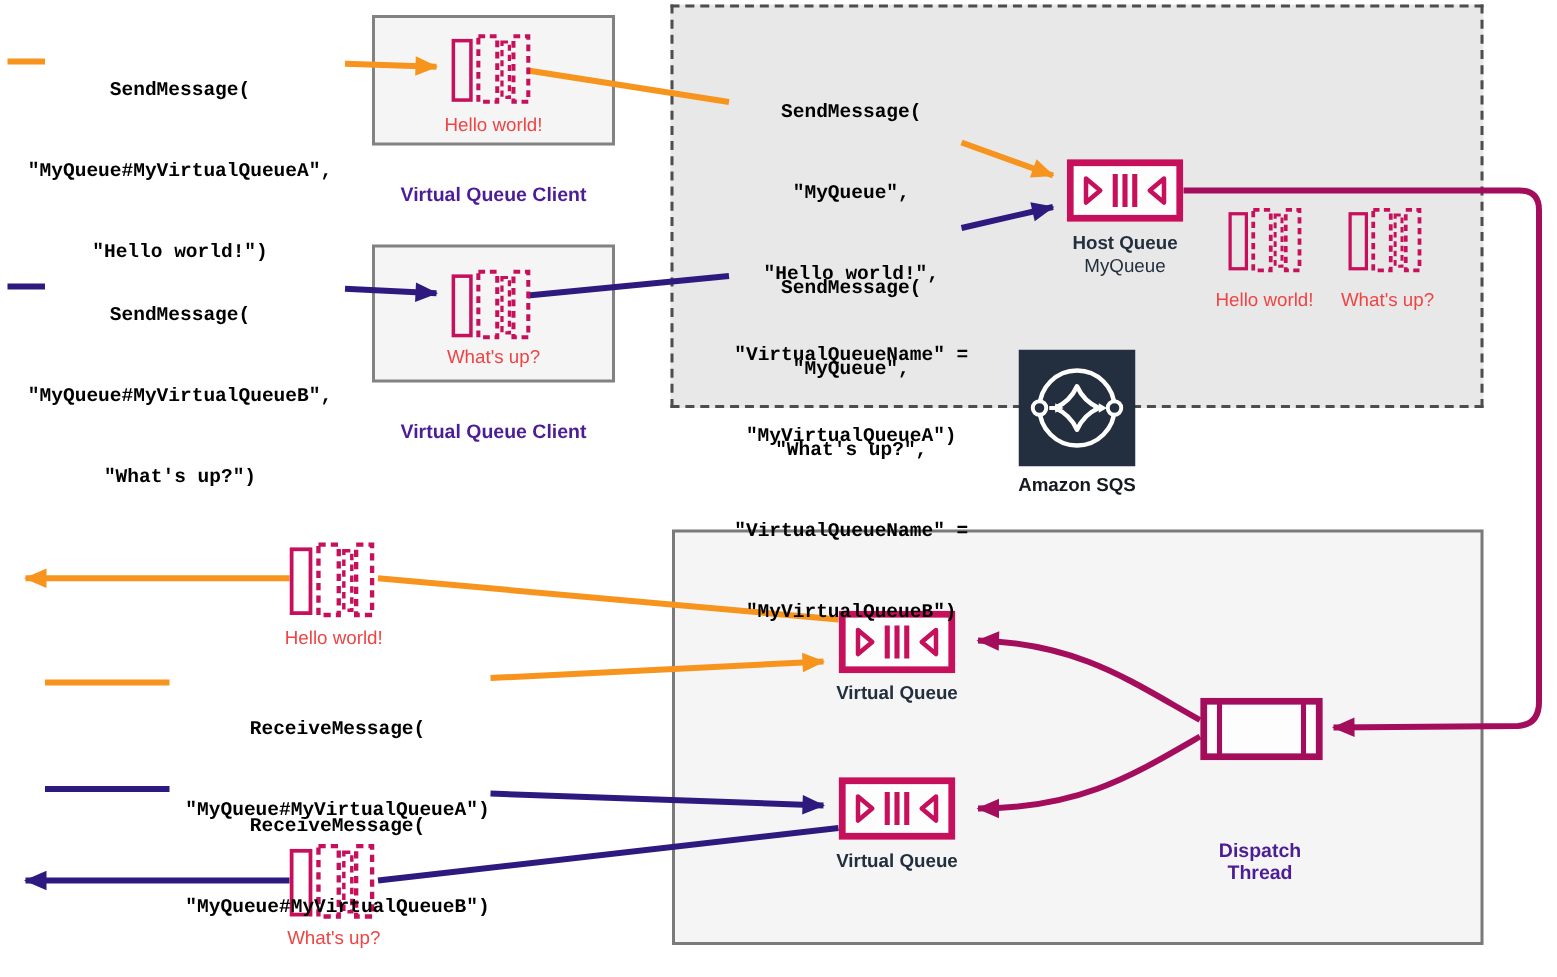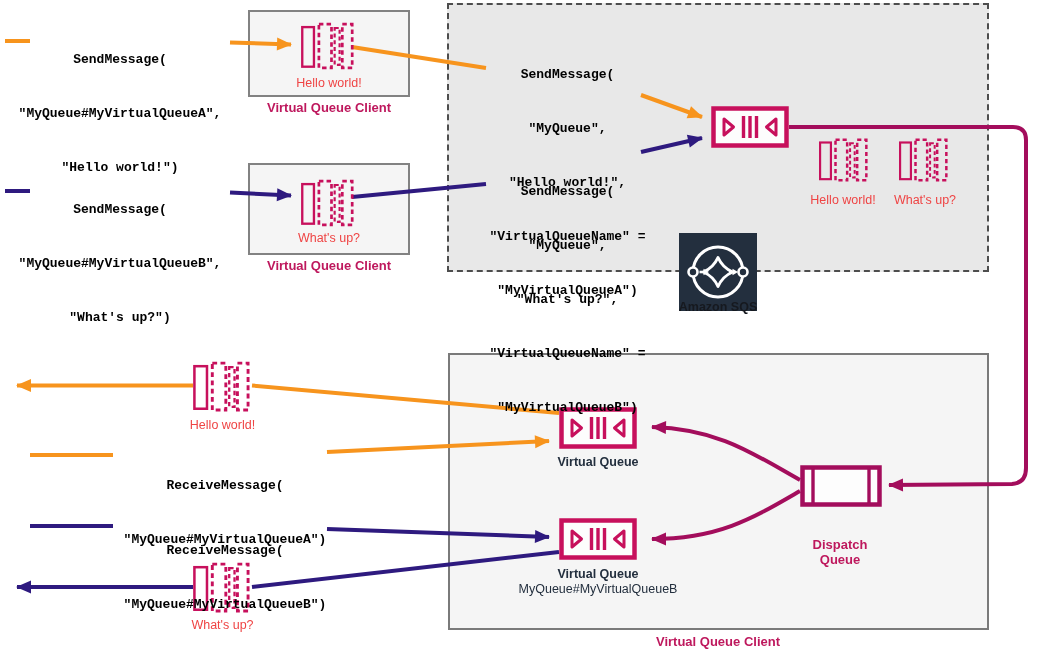--- a/index.html
+++ b/index.html
@@ -9,21 +9,21 @@
   .sqs-region{left:447px;top:3px;width:542px;height:269px;background:#e8e8e8;border:2px dashed #4d4d4d;}
   .client-box{background:#f5f5f5;border:2px solid #828282;}
   .box-a{left:248px;top:10px;width:162px;height:87px;}
   .box-b{left:248px;top:163px;width:162px;height:92px;}
   .box-bottom{left:448px;top:353px;width:541px;height:277px;border-color:#7a7a7a;}
   svg.overlay{position:absolute;left:0;top:0;z-index:2;}
   .txt{position:absolute;z-index:3;text-align:center;}
   .code{font-family:"Liberation Mono","DejaVu Sans Mono",monospace;font-weight:bold;
         font-size:13px;line-height:18px;color:#000;white-space:pre;}
   .caption{font-size:12.5px;line-height:15px;color:#ef4444;}
-  .blabel{font-size:13px;font-weight:bold;color:#be185d;line-height:15px;}
+  .blabel{font-size:13px;font-weight:bold;color:#4c1d95;line-height:15px;margin-top:22px;}
   .nodelabel{font-size:12.5px;line-height:15px;color:#232f3e;}
   .nodelabel .t{font-weight:bold;}
   .sqslabel{font-size:12.5px;font-weight:bold;color:#16191f;}
 </style>
 </head>
 <body>
 
 <div class="canvas">
 
   <div class="region sqs-region"></div>
@@ -165,30 +165,33 @@
   <div class="txt caption" style="left:248px;top:231px;width:162px;">What's up?</div>
   <div class="txt caption" style="left:800px;top:193px;width:86px;">Hello world!</div>
   <div class="txt caption" style="left:882px;top:193px;width:86px;">What's up?</div>
   <div class="txt caption" style="left:170px;top:418px;width:105px;">Hello world!</div>
   <div class="txt caption" style="left:170px;top:618px;width:105px;">What's up?</div>
 
   <div class="txt blabel" style="left:248px;top:100px;width:162px;">Virtual Queue Client</div>
   <div class="txt blabel" style="left:248px;top:258px;width:162px;">Virtual Queue Client</div>
   <div class="txt blabel" style="left:618px;top:634px;width:200px;">Virtual Queue Client</div>
 
+  <div class="txt nodelabel" style="left:690px;top:155px;width:120px;">
+    <div class="t">Host Queue</div>
+    <div>MyQueue</div>
+  </div>
 
   <div class="txt nodelabel" style="left:500px;top:455px;width:196px;">
     <div class="t">Virtual Queue</div>
   </div>
 
   <div class="txt nodelabel" style="left:500px;top:567px;width:196px;">
     <div class="t">Virtual Queue</div>
-    <div>MyQueue#MyVirtualQueueB</div>
   </div>
 
   <div class="txt blabel" style="left:790px;top:537px;width:100px;">
     <div>Dispatch</div>
-    <div>Queue</div>
+    <div>Thread</div>
   </div>
 
-  <div class="txt sqslabel" style="left:658px;top:300px;width:120px;">Amazon SQS</div>
+  <div class="txt sqslabel" style="left:658px;top:316px;width:120px;">Amazon SQS</div>
 
 </div>
 
 </body></html>

